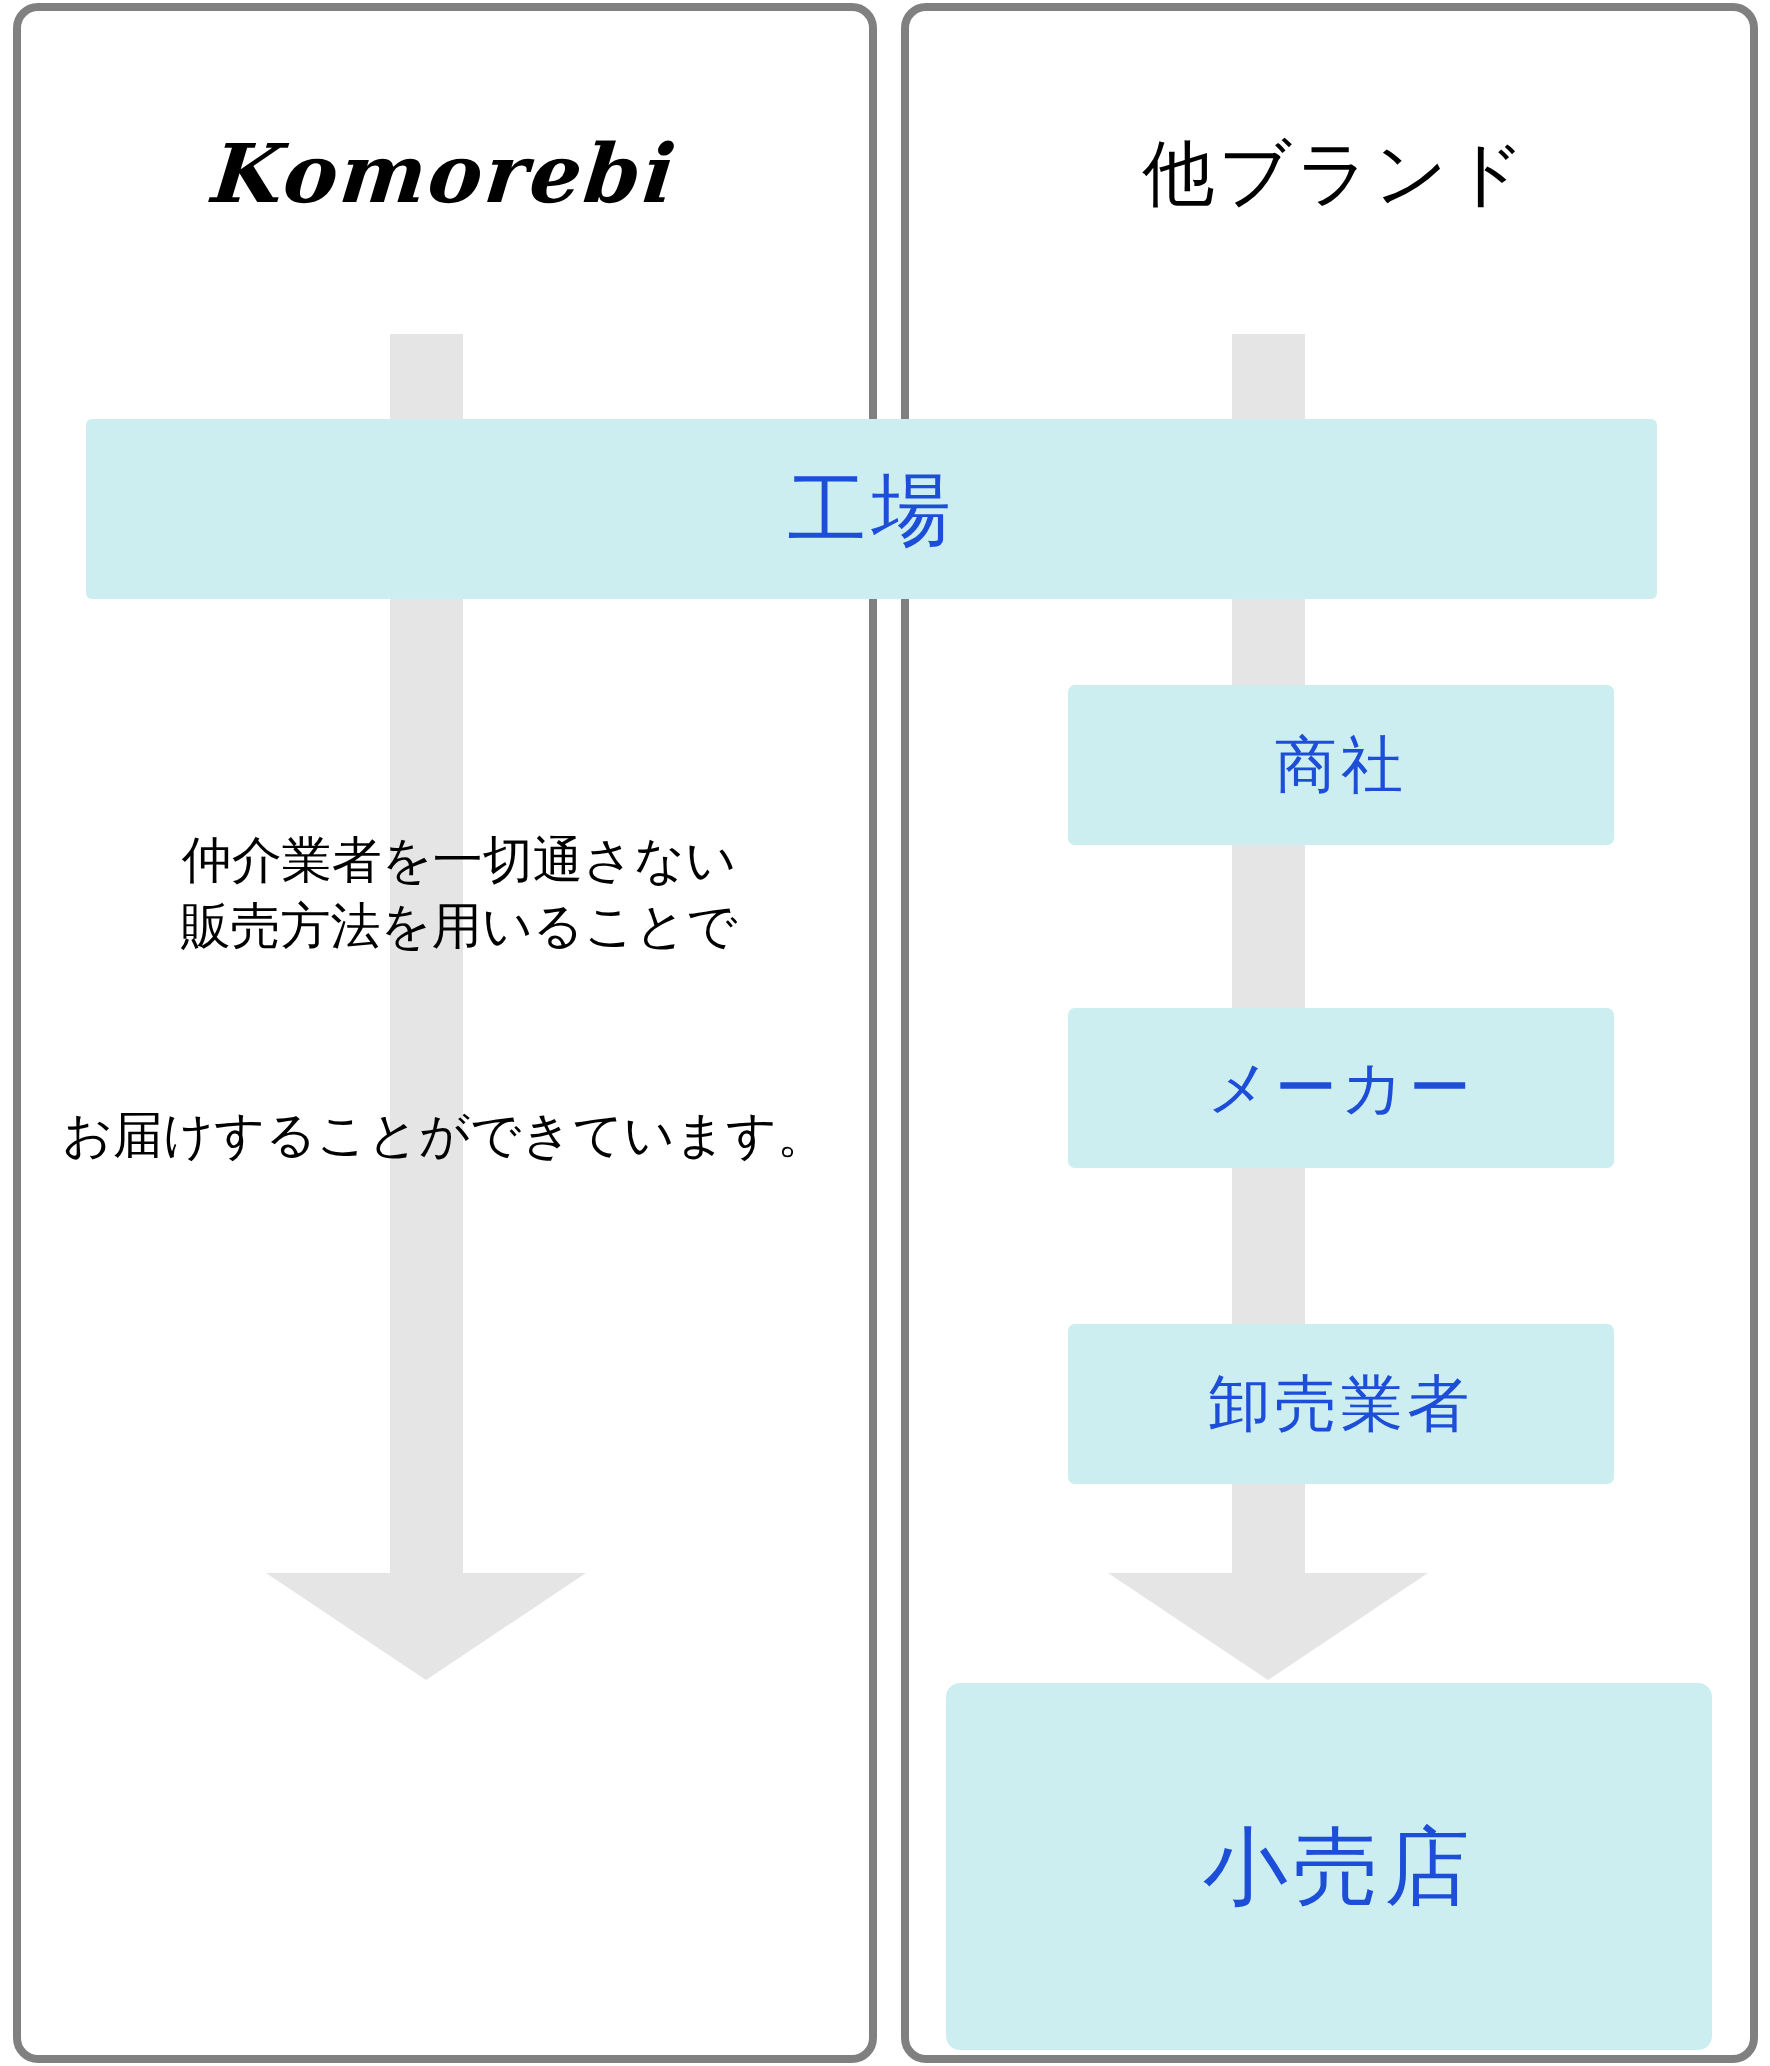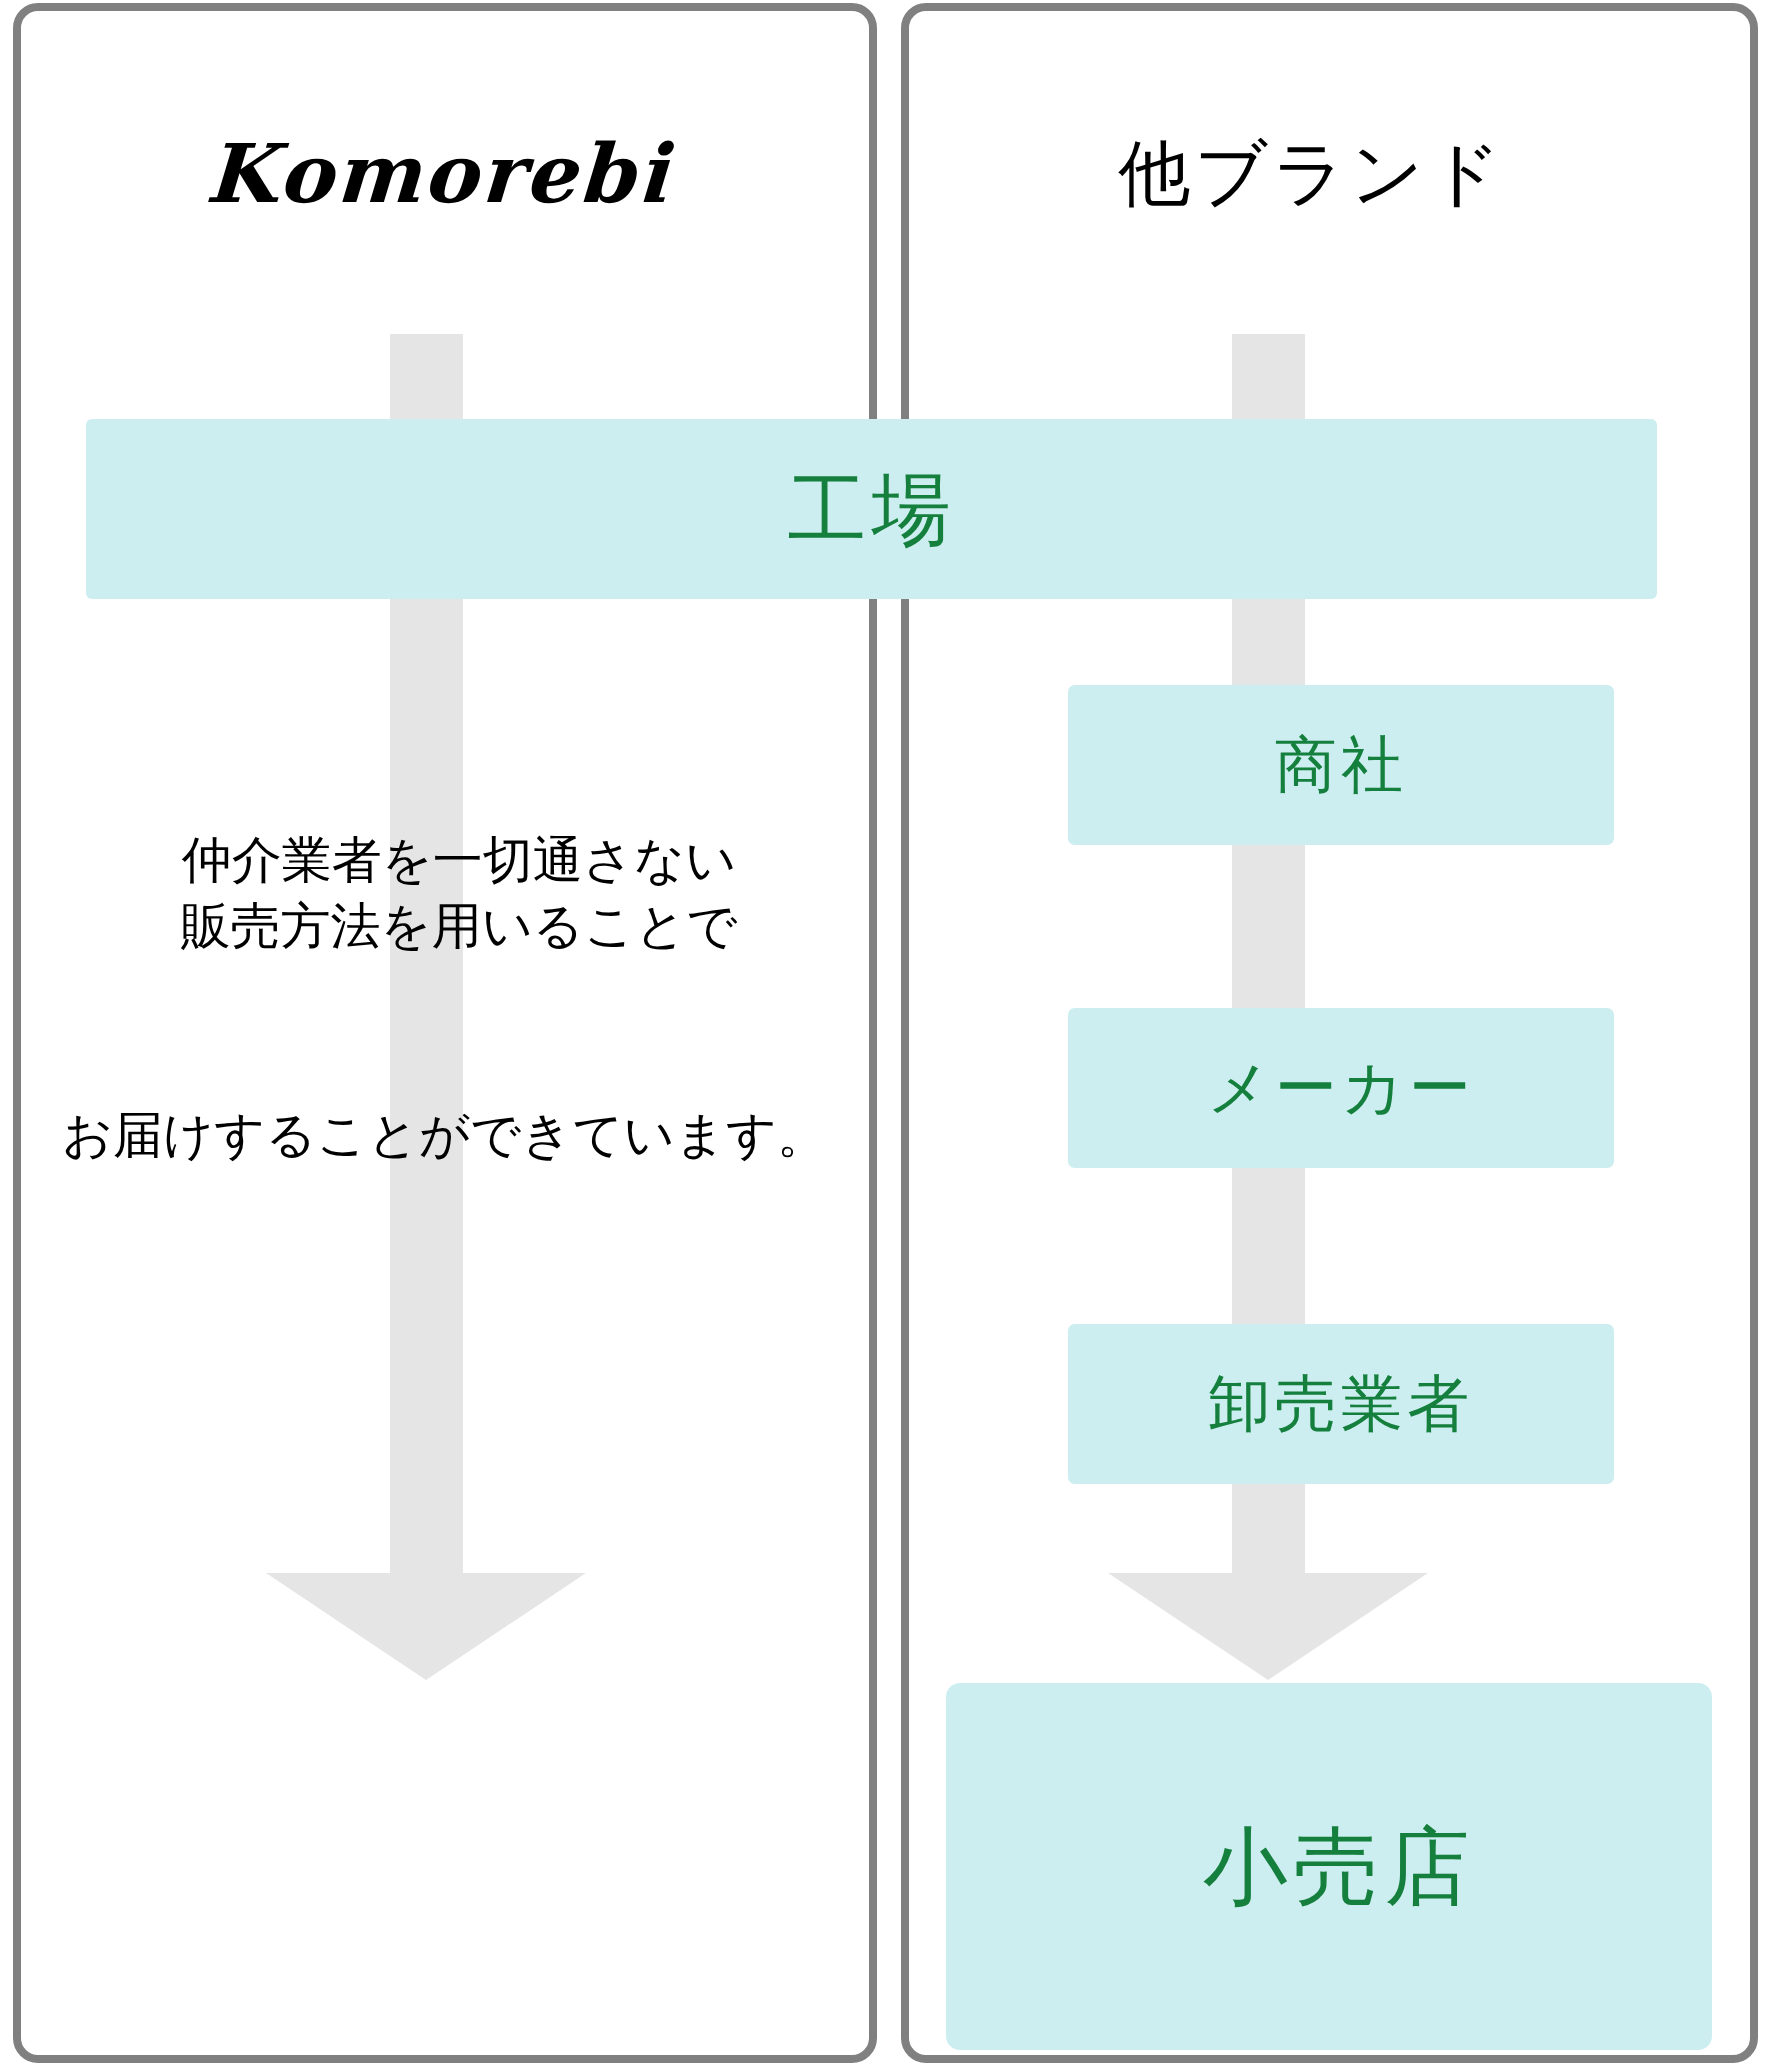--- a/index.html
+++ b/index.html
@@ -55,21 +55,21 @@
     top: 133px;
     width: 864px;
     font-size: 81px;
     font-family: "DejaVu Serif", serif;
     font-style: italic;
     font-weight: 700;
     letter-spacing: 2.5px;
     transform: skewX(-6deg);
   }
   .title-other {
-    left: 901px;
+    left: 925px;
     top: 137px;
     width: 822px;
     font-size: 72px;
     font-weight: 400;
     letter-spacing: 4.2px;
   }
 
   
   .arrow {
     position: absolute;
@@ -113,21 +113,21 @@
   }
 
   
   .box {
     position: absolute;
     background: #cdeef0;
     border-radius: 6.7px;
     display: flex;
     align-items: center;
     justify-content: center;
-    color: #15803d;
+    color: #1d4ed8;
     z-index: 2;
     box-sizing: border-box;
     line-height: 1;
   }
 
   .box-factory {
     left: 86px;
     top: 419px;
     width: 1571px;
     height: 180px;

